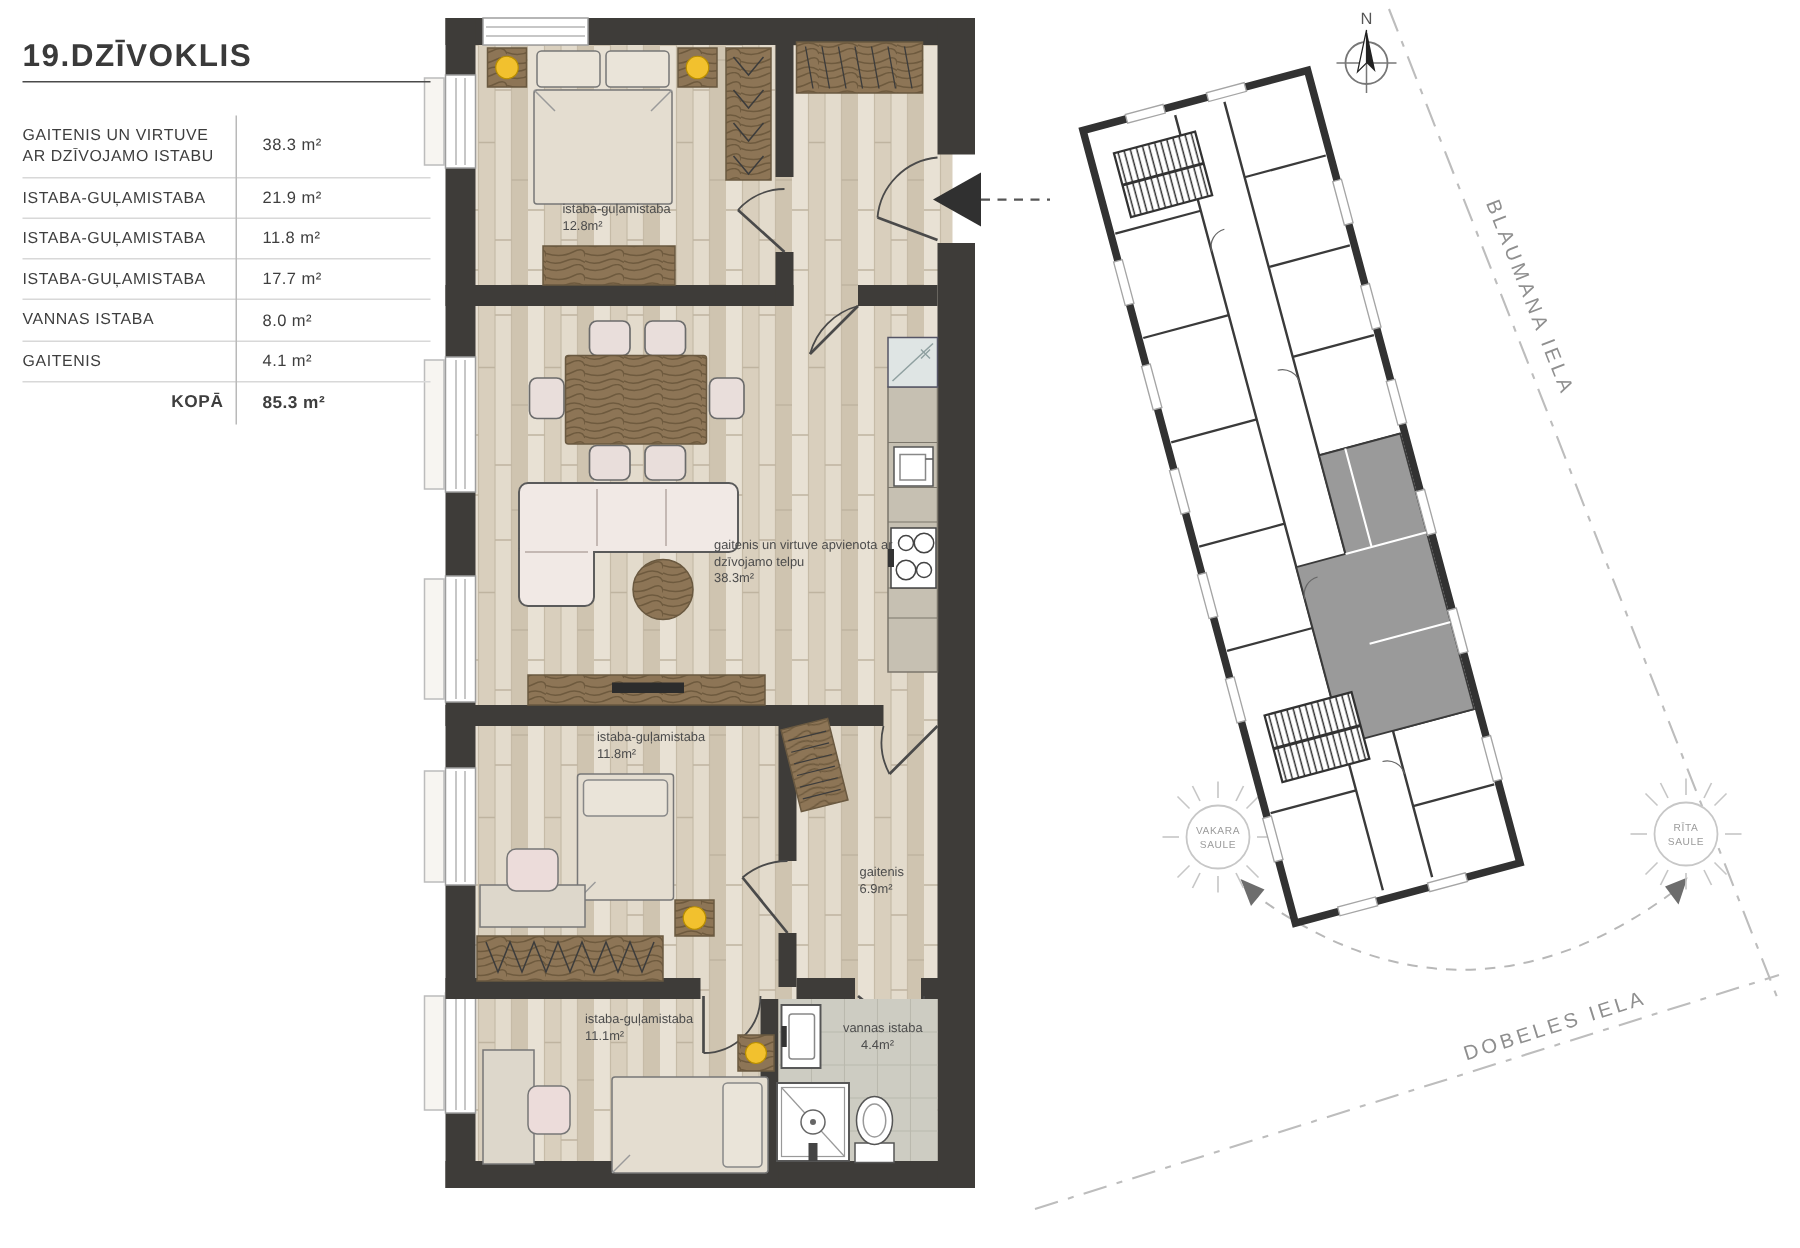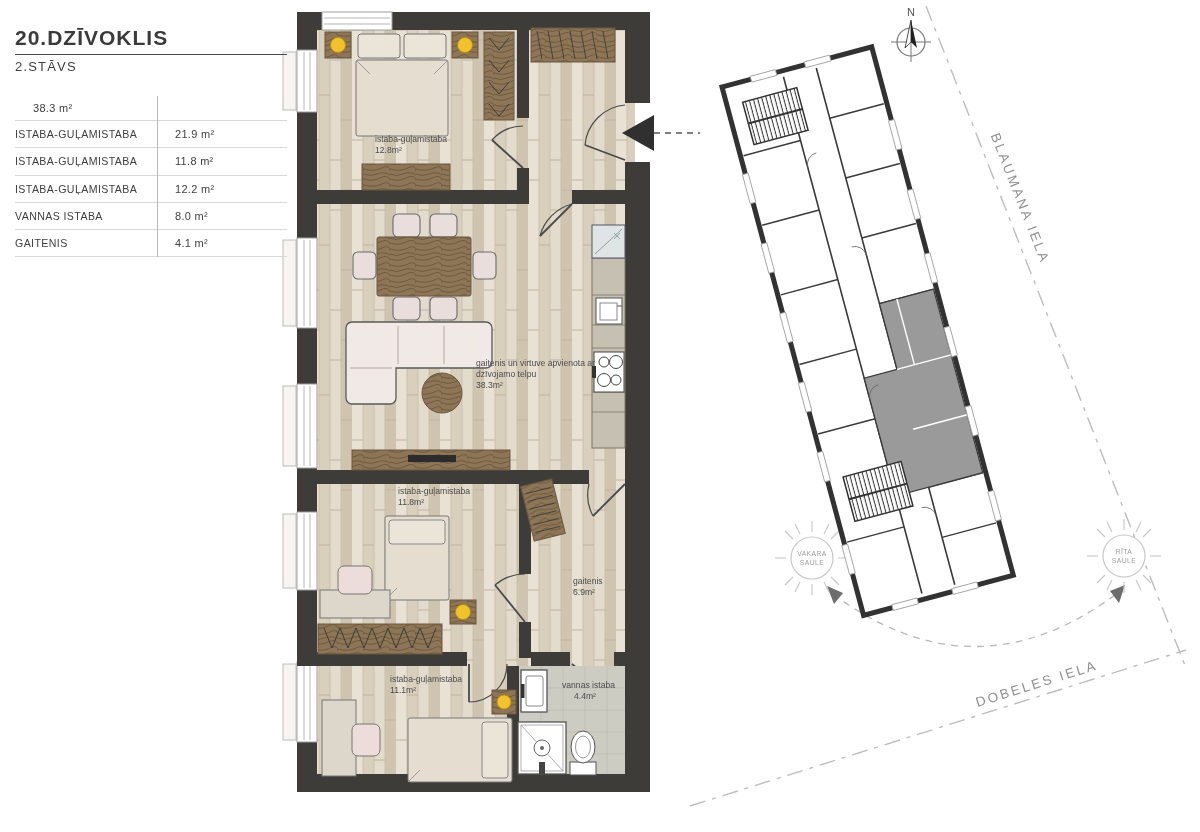--- a/index.html
+++ b/index.html
@@ -374,42 +374,46 @@
         <path d="M62,100 a12,12 0 0 1 12,-12"></path>
         <path d="M96,200 a12,12 0 0 0 -12,-12"></path>
         <path d="M62,340 a12,12 0 0 1 12,-12"></path>
         <path d="M96,470 a12,12 0 0 0 -12,-12"></path>
       </g>
     </g>
   </g>
 </svg>
 
   <div class="legend">
-    <h1>20.DZĪVOKLIS</h1>
-    <div class="subtitle">2.STĀVS</div>
+    <h1>19.DZĪVOKLIS</h1>
     <div class="rows">
       <div class="lrow">
+        <div class="lab">GAITENIS UN VIRTUVE AR DZĪVOJAMO ISTABU</div>
         <div class="val">38.3 m²</div>
       </div>
       <div class="lrow">
         <div class="lab">ISTABA-GUĻAMISTABA</div>
         <div class="val">21.9 m²</div>
       </div>
       <div class="lrow">
         <div class="lab">ISTABA-GUĻAMISTABA</div>
         <div class="val">11.8 m²</div>
       </div>
       <div class="lrow">
         <div class="lab">ISTABA-GUĻAMISTABA</div>
-        <div class="val">12.2 m²</div>
+        <div class="val">17.7 m²</div>
       </div>
       <div class="lrow">
         <div class="lab">VANNAS ISTABA</div>
         <div class="val">8.0 m²</div>
       </div>
       <div class="lrow">
         <div class="lab">GAITENIS</div>
         <div class="val">4.1 m²</div>
       </div>
+      <div class="lrow total">
+        <div class="lab">KOPĀ</div>
+        <div class="val">85.3 m²</div>
+      </div>
     </div>
   </div>
 
 </div>
 
 </body></html>

